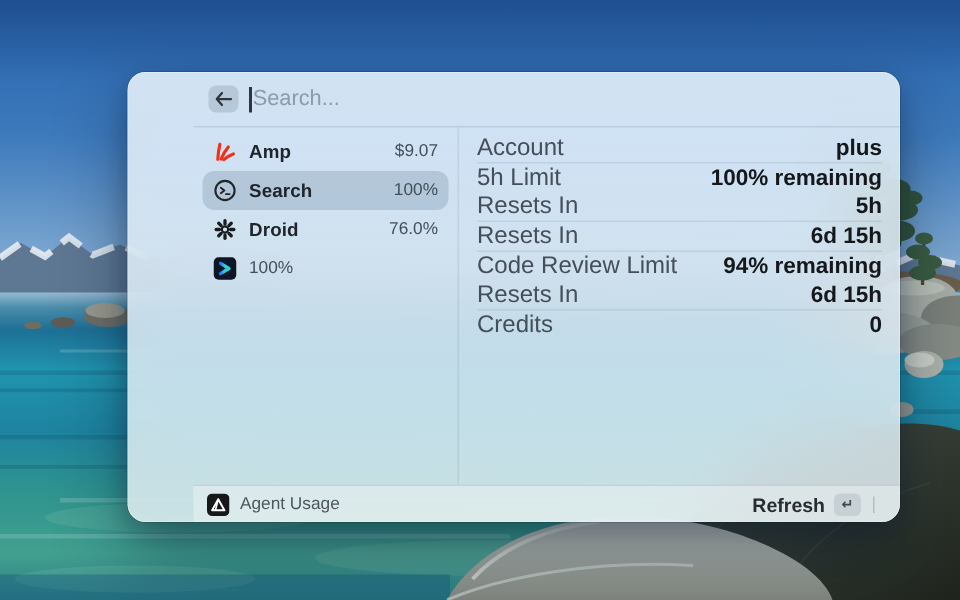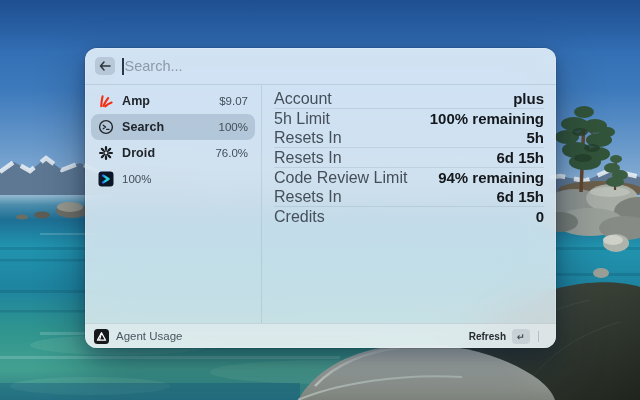--- a/index.html
+++ b/index.html
@@ -7,21 +7,21 @@
   .stage{position:relative;width:640px;height:400px;overflow:hidden;}
   .wallpaper{position:absolute;inset:0;}
 
   
   .window{position:absolute;left:85px;top:48px;width:471px;height:300px;
     border-radius:12px;overflow:hidden;
     background:linear-gradient(180deg,rgba(228,239,248,0.90),rgba(222,234,243,0.86) 55%,rgba(223,235,238,0.88));
     backdrop-filter:blur(22px) saturate(1.25);-webkit-backdrop-filter:blur(22px) saturate(1.25);
     box-shadow:0 0 0 0.5px rgba(0,0,0,0.18), inset 0 0 0 0.5px rgba(255,255,255,0.45),
       0 22px 48px rgba(4,22,46,0.42), 0 6px 16px rgba(4,22,46,0.25);
-    display:flex;flex-direction:column;}
+    display:flex;flex-direction:column;padding-left:44px;}
   .searchbar{height:36px;flex:0 0 36px;display:flex;align-items:center;padding:0 10px;
     border-bottom:1px solid rgba(40,60,80,0.12);}
   .back-btn{width:20px;height:18px;border-radius:5px;background:rgba(118,134,150,0.28);
     display:flex;align-items:center;justify-content:center;margin-right:7px;cursor:pointer;}
   .caret{width:1.5px;height:17px;background:#2d3642;margin-right:1px;}
   .search-input{flex:1;background:transparent;border:none;outline:none;
     font-size:14.5px;color:#1d2126;padding:0;font-family:inherit;}
   .search-input::placeholder{color:#8d9aa9;}
   .main{flex:1;display:flex;min-height:0;}
   .list{width:177px;flex:0 0 177px;padding:3px 6px 0 6px;box-sizing:border-box;
@@ -36,21 +36,21 @@
   .mrow{height:19px;display:flex;align-items:center;justify-content:space-between;}
   .mrow .mlbl{font-size:16px;color:#454f59;}
   .mrow .mval{font-size:15px;font-weight:700;color:#14171b;}
   .mdiv{height:1px;background:rgba(40,60,80,0.10);margin:0;}
   .statusbar{height:24px;flex:0 0 24px;display:flex;align-items:center;padding:0 9px;
     border-top:1px solid rgba(40,60,80,0.12);background:rgba(235,241,243,0.55);}
   .app-ic{width:15px;height:15px;margin-right:7px;display:flex;}
   .app-name{font-size:11.5px;color:#4c565f;}
   .sb-spacer{flex:1;}
   .sb-group{display:flex;align-items:center;gap:6px;cursor:pointer;}
-  .sb-label{font-size:10px;color:#4c565f;font-weight:500;}
+  .sb-label{font-size:13px;color:#4c565f;font-weight:500;}
   .sb-label.strong{color:#262c31;font-weight:700;}
   .kbd{min-width:10px;height:15px;padding:0 4px;border-radius:4px;
     background:rgba(108,124,138,0.18);display:flex;align-items:center;justify-content:center;
     font-size:9.5px;color:#3f474e;font-weight:600;}
   .sb-sep{width:1px;height:11px;background:rgba(40,60,80,0.22);margin:0 8px;}
 </style>
 </head>
 <body>
 
 <div class="stage">

